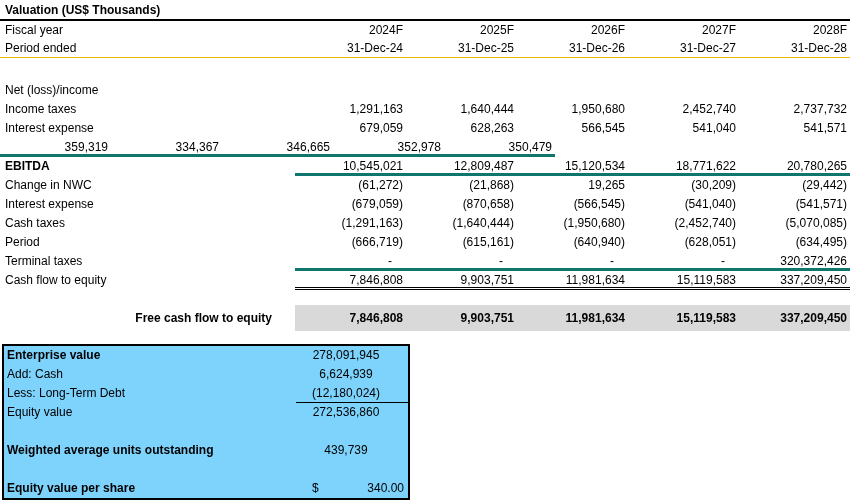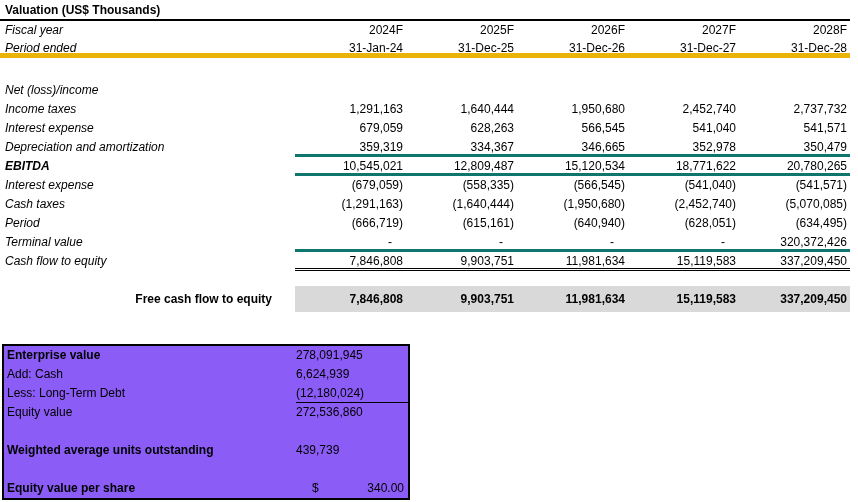--- a/index.html
+++ b/index.html
@@ -3,45 +3,45 @@
 <meta charset="utf-8">
 <style>
   html,body{margin:0;padding:0;background:#fff;}
   .sheet{
     position:relative;width:858px;height:502px;background:#ffffff;
     font-family:"Liberation Sans",sans-serif;font-size:12px;color:#000;
     overflow:hidden;
   }
   .flow{position:absolute;left:0;top:2px;width:850px;}
   .row{display:flex;width:850px;height:19px;line-height:19px;box-sizing:border-box;}
-  .lbl{width:295px;padding-left:5px;box-sizing:border-box;white-space:nowrap;font-style:italic;}
+  .lbl{width:295px;padding-left:5px;box-sizing:border-box;white-space:nowrap;}
   .vals{display:flex;width:555px;box-sizing:border-box;}
   .v{width:111px;text-align:right;padding-right:3px;box-sizing:border-box;white-space:nowrap;}
   .v.dash{padding-right:14px;}
   .bold{font-weight:bold;}
   .it{}
   .title-row{height:17px;line-height:17px;border-bottom:2px solid #000;width:850px;box-sizing:content-box;}
   .title-row span{padding-left:5px;}
-  .period-row{border-bottom:5px solid #eab308;height:18px;line-height:17px;gap:28px;}
+  .period-row{border-bottom:1px solid #eab308;height:18px;line-height:17px;gap:28px;}
   .sp23{height:23px;}
   .sp15{height:15px;}
   .b-bot .vals{border-bottom:3px solid #0f766e;}
   .b-dbl .vals{border-bottom:3px double #000;}
   .fcfe{display:flex;width:850px;height:26px;line-height:26px;}
   .fcfe .flabel{width:272px;text-align:right;font-weight:bold;}
   .fcfe .fgap{width:23px;}
   .fcfe .fvals{display:flex;width:555px;}
   .fcfe .v{font-weight:bold;line-height:26px;}
   .vbox{
     position:absolute;left:2px;top:344px;width:408px;height:156px;
-    border:2px solid #000;box-sizing:border-box;background:#8b5cf6;
+    border:2px solid #000;box-sizing:border-box;background:#7dd3fc;
   }
   .vbox .brow{display:flex;height:19px;line-height:19px;box-sizing:border-box;}
   .vbox .blbl{flex:1;padding-left:3px;white-space:nowrap;}
-  .vbox .bval{width:112px;text-align:left;padding-right:12px;box-sizing:border-box;white-space:nowrap;}
+  .vbox .bval{width:112px;text-align:center;padding-right:12px;box-sizing:border-box;white-space:nowrap;}
   .vbox .brow.underv .bval{border-bottom:1px solid #000;}
   .vbox .bcur{width:112px;display:flex;justify-content:space-between;box-sizing:border-box;padding-left:16px;padding-right:4px;}
 </style>
 </head>
 <body>
 
 <div class="sheet">
   <div class="flow">
 
     <div class="title-row">
@@ -55,21 +55,21 @@
         <div class="v">2025F</div>
         <div class="v">2026F</div>
         <div class="v">2027F</div>
         <div class="v">2028F</div>
       </div>
     </div>
 
     <div class="row period-row">
       <div class="lbl it">Period ended</div>
       <div class="vals">
-        <div class="v it">31-Jan-24</div>
+        <div class="v it">31-Dec-24</div>
         <div class="v it">31-Dec-25</div>
         <div class="v it">31-Dec-26</div>
         <div class="v it">31-Dec-27</div>
         <div class="v it">31-Dec-28</div>
       </div>
     </div>
 
     <div class="sp23"></div>
 
     <div class="row">
@@ -92,47 +92,56 @@
       <div class="vals">
         <div class="v">679,059</div>
         <div class="v">628,263</div>
         <div class="v">566,545</div>
         <div class="v">541,040</div>
         <div class="v">541,571</div>
       </div>
     </div>
 
     <div class="row b-bot">
-      <div class="lbl">Depreciation and amortization</div>
       <div class="vals">
         <div class="v">359,319</div>
         <div class="v">334,367</div>
         <div class="v">346,665</div>
         <div class="v">352,978</div>
         <div class="v">350,479</div>
       </div>
     </div>
 
     <div class="row b-bot">
       <div class="lbl bold">EBITDA</div>
       <div class="vals">
         <div class="v">10,545,021</div>
         <div class="v">12,809,487</div>
         <div class="v">15,120,534</div>
         <div class="v">18,771,622</div>
         <div class="v">20,780,265</div>
       </div>
     </div>
 
+    <div class="row">
+      <div class="lbl">Change in NWC</div>
+      <div class="vals">
+        <div class="v">(61,272)</div>
+        <div class="v">(21,868)</div>
+        <div class="v">19,265</div>
+        <div class="v">(30,209)</div>
+        <div class="v">(29,442)</div>
+      </div>
+    </div>
 
     <div class="row">
       <div class="lbl">Interest expense</div>
       <div class="vals">
         <div class="v">(679,059)</div>
-        <div class="v">(558,335)</div>
+        <div class="v">(870,658)</div>
         <div class="v">(566,545)</div>
         <div class="v">(541,040)</div>
         <div class="v">(541,571)</div>
       </div>
     </div>
 
     <div class="row">
       <div class="lbl">Cash taxes</div>
       <div class="vals">
         <div class="v">(1,291,163)</div>
@@ -148,21 +157,21 @@
       <div class="vals">
         <div class="v">(666,719)</div>
         <div class="v">(615,161)</div>
         <div class="v">(640,940)</div>
         <div class="v">(628,051)</div>
         <div class="v">(634,495)</div>
       </div>
     </div>
 
     <div class="row b-bot">
-      <div class="lbl">Terminal value</div>
+      <div class="lbl">Terminal taxes</div>
       <div class="vals">
         <div class="v dash">-</div>
         <div class="v dash">-</div>
         <div class="v dash">-</div>
         <div class="v dash">-</div>
         <div class="v">320,372,426</div>
       </div>
     </div>
 
     <div class="row b-dbl">

